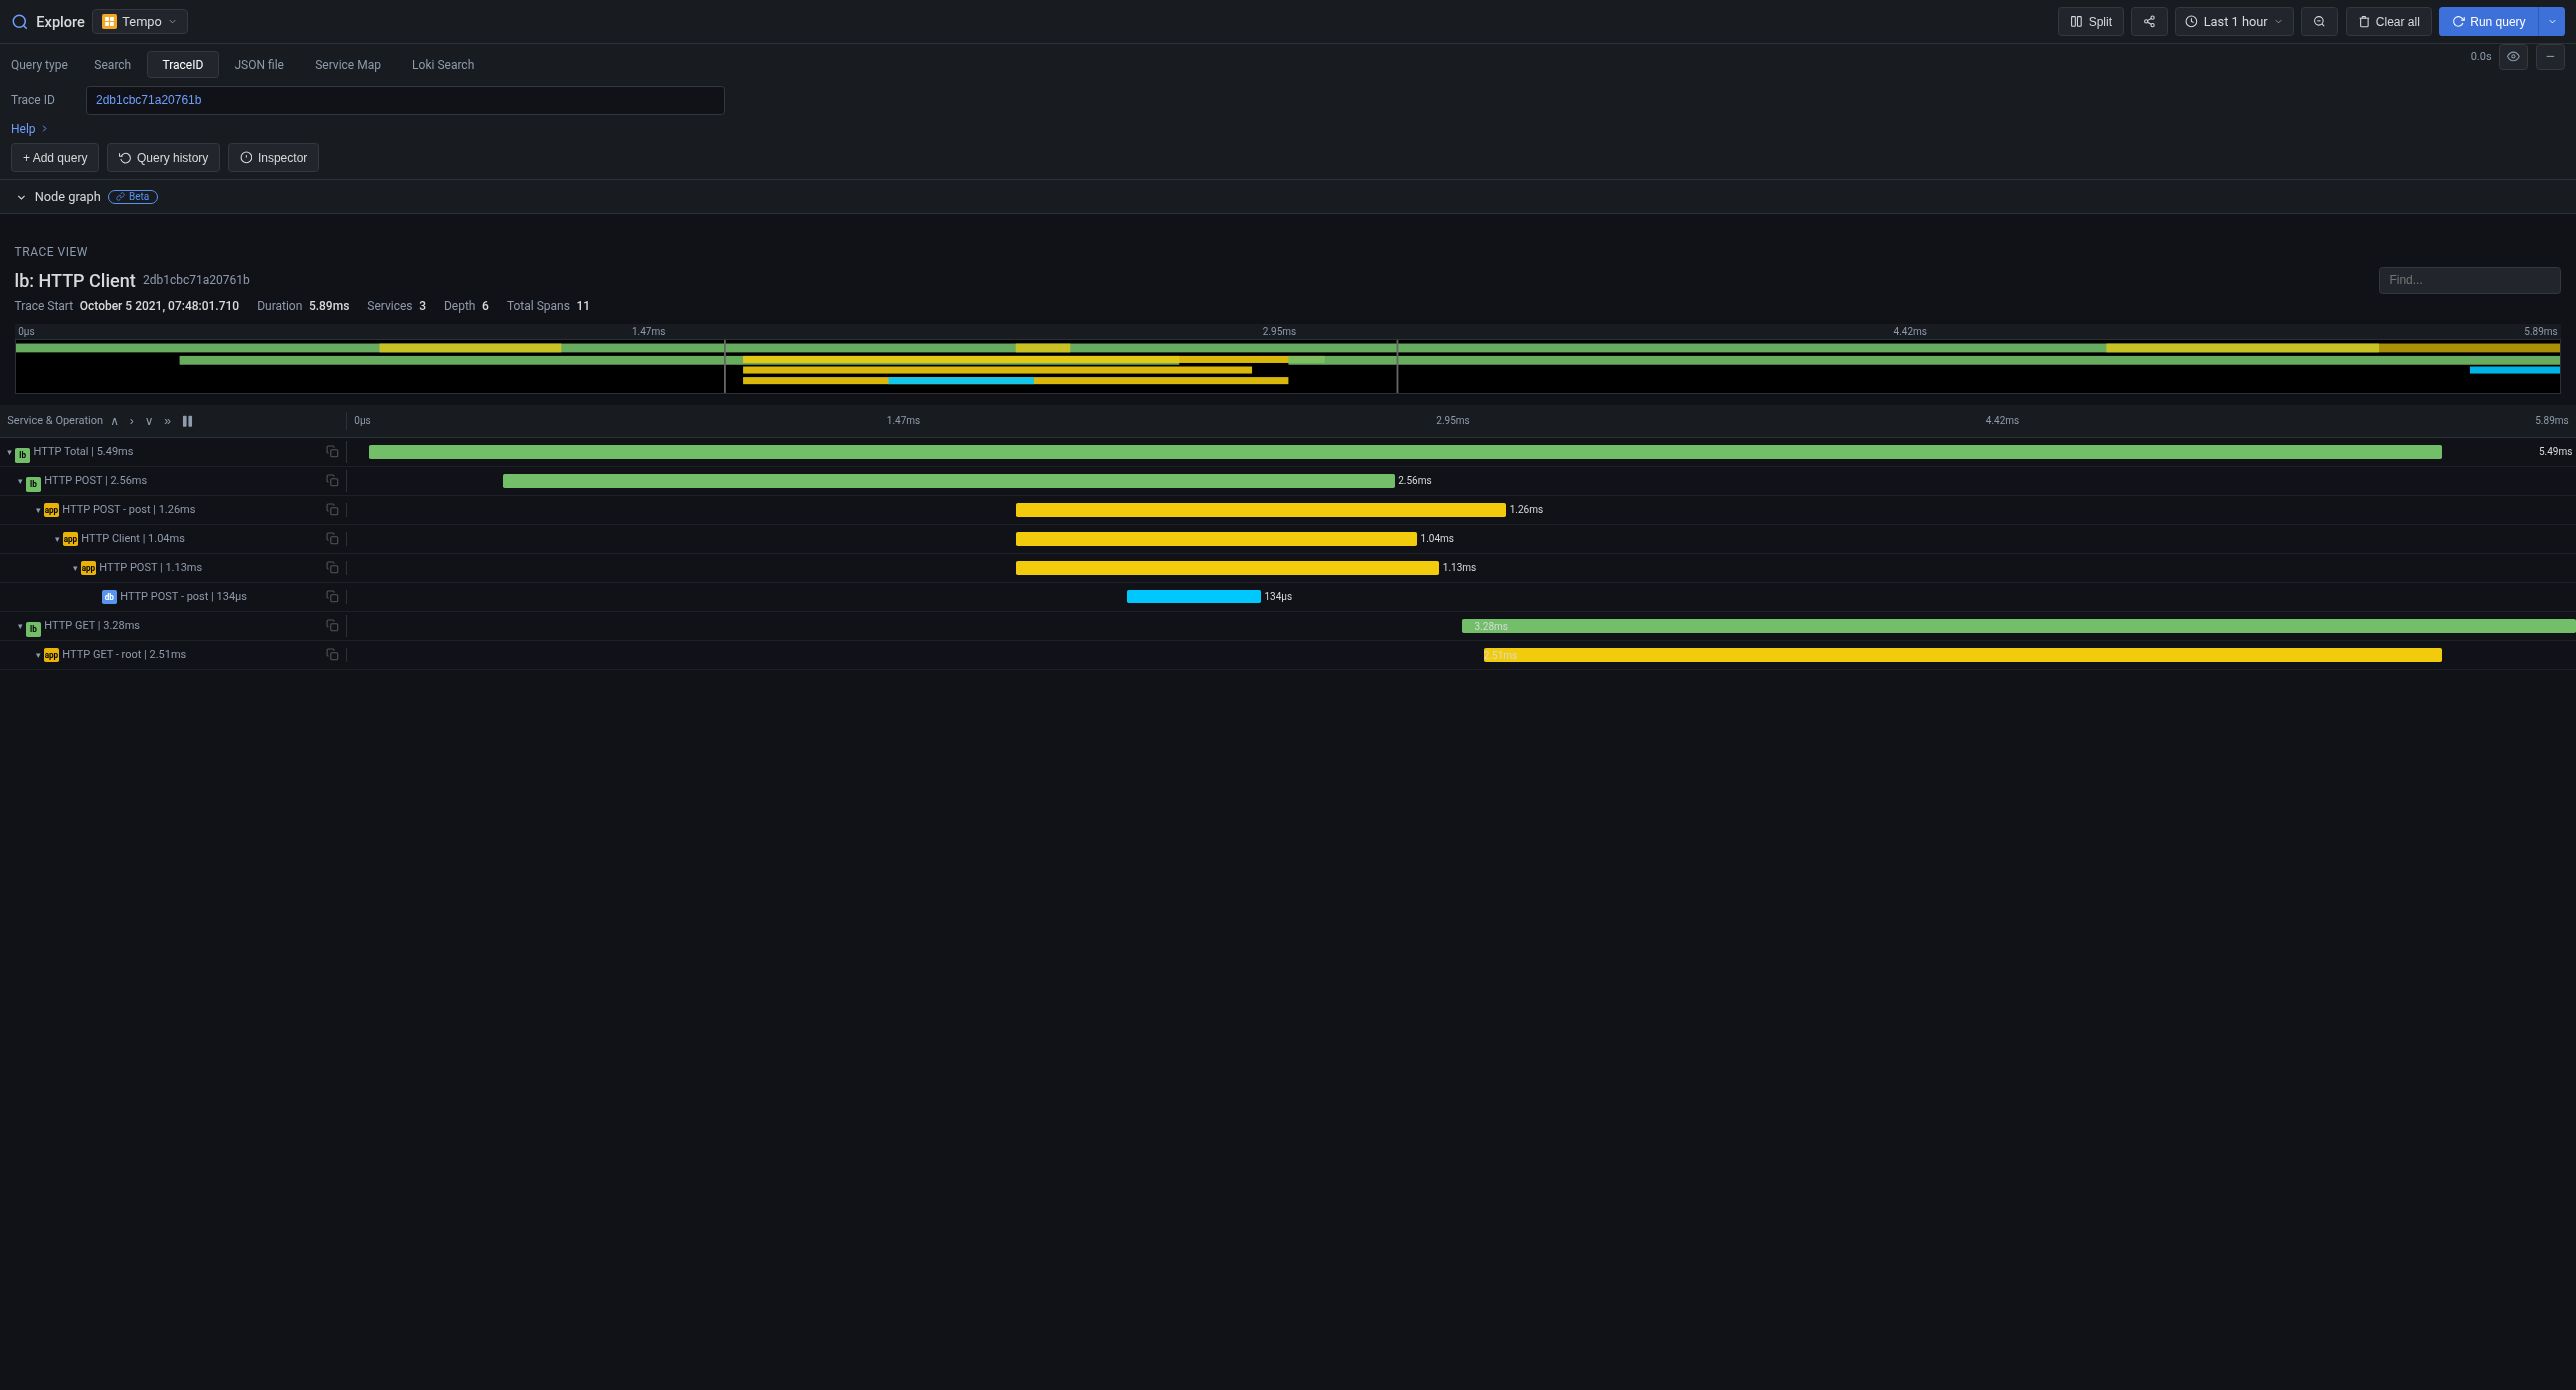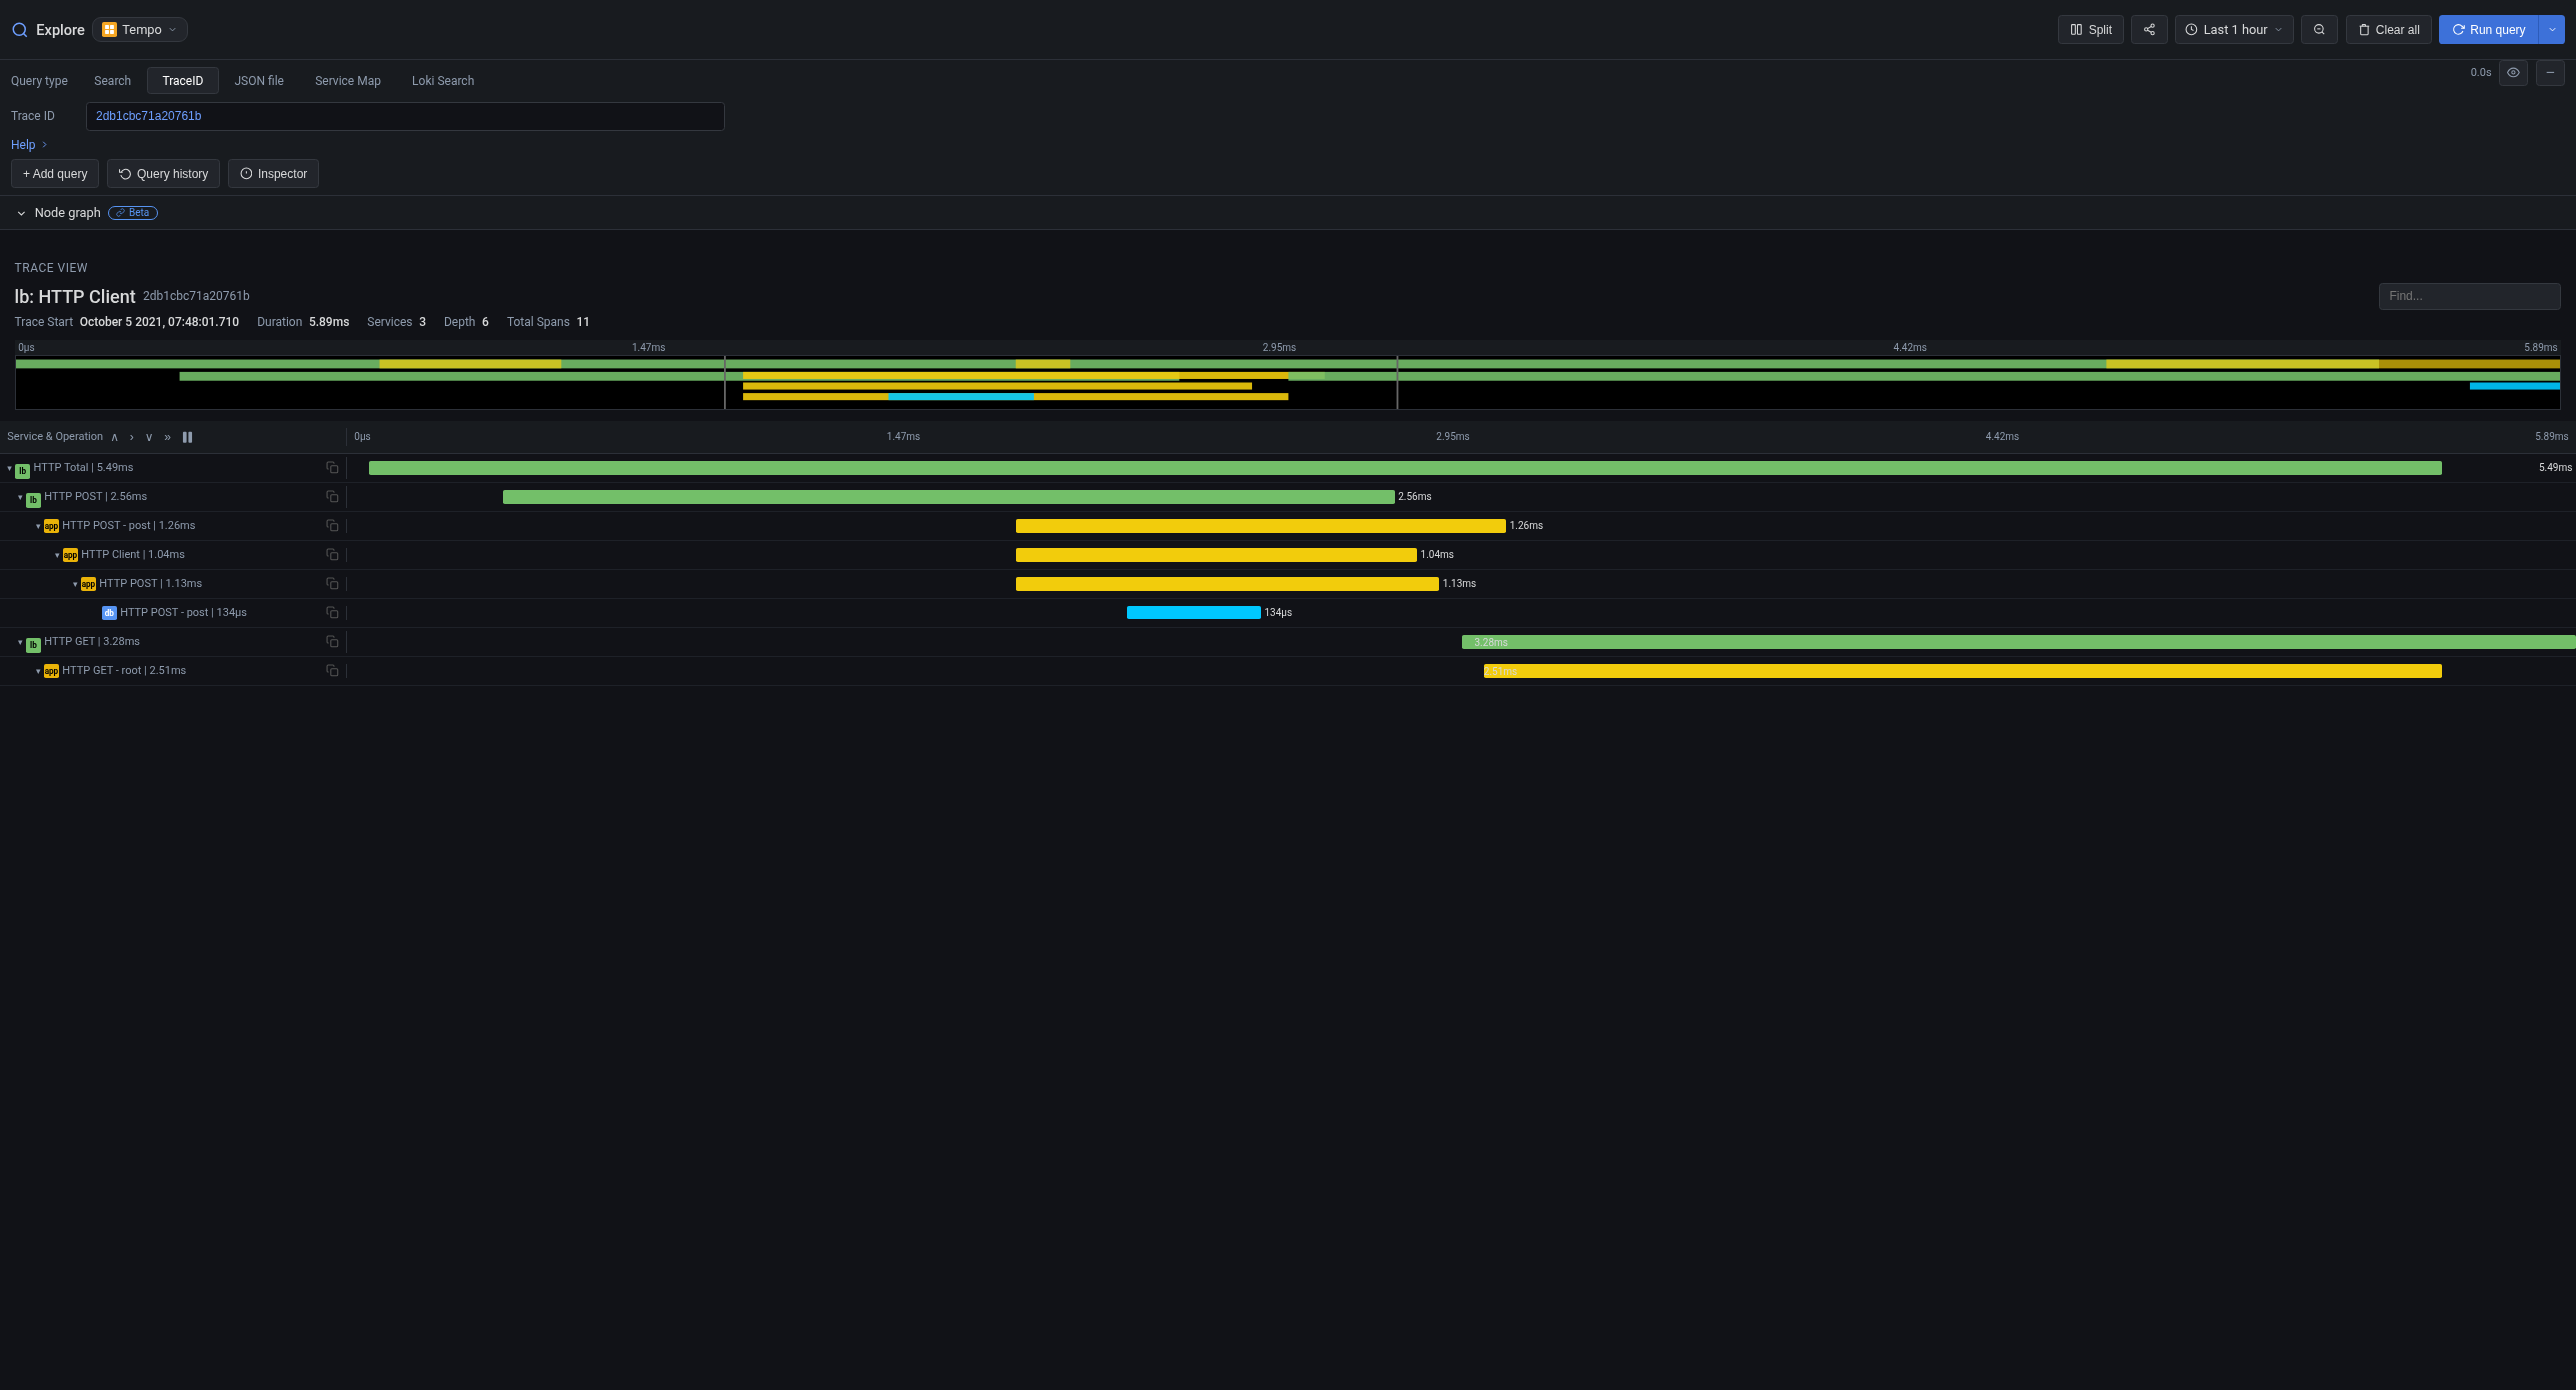--- a/index.html
+++ b/index.html
@@ -10,42 +10,42 @@
       font-size: 12.8px;
       overflow-x: hidden;
     }
 
     
     .header {
       display: flex;
       align-items: center;
       background: #181b1f;
       border-bottom: 0.9px solid #2c3038;
-      height: 60px;
+      height: 44px;
       padding: 0 11px;
       gap: 11px;
     }
     .header-left {
       display: flex;
       align-items: center;
       gap: 7.3px;
       flex: 1;
     }
     .explore-title {
       font-size: 14.6px;
       font-weight: 500;
       color: #d8d9da;
     }
     .datasource-select {
       display: flex;
       align-items: center;
       gap: 5.5px;
       background: #22252b;
       border: 0.9px solid #34383f;
-      border-radius: 9px;
+      border-radius: 4px;
       padding: 3.6px 9px;
       cursor: pointer;
     }
     .datasource-icon {
       width: 14.6px;
       height: 14.6px;
       background: #f5a623;
       border-radius: 1.8px;
       display: flex;
       align-items: center;

